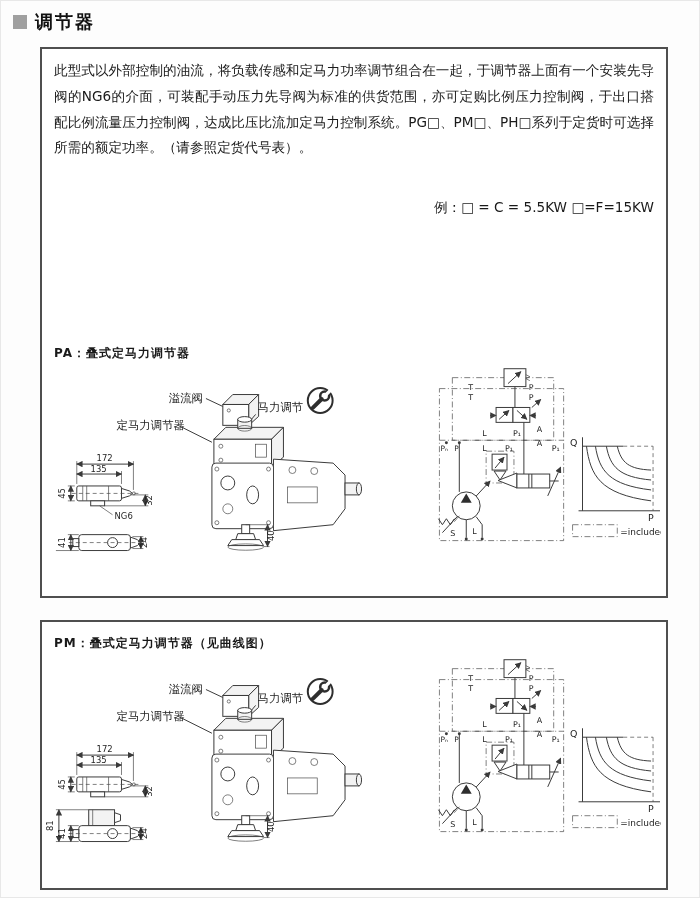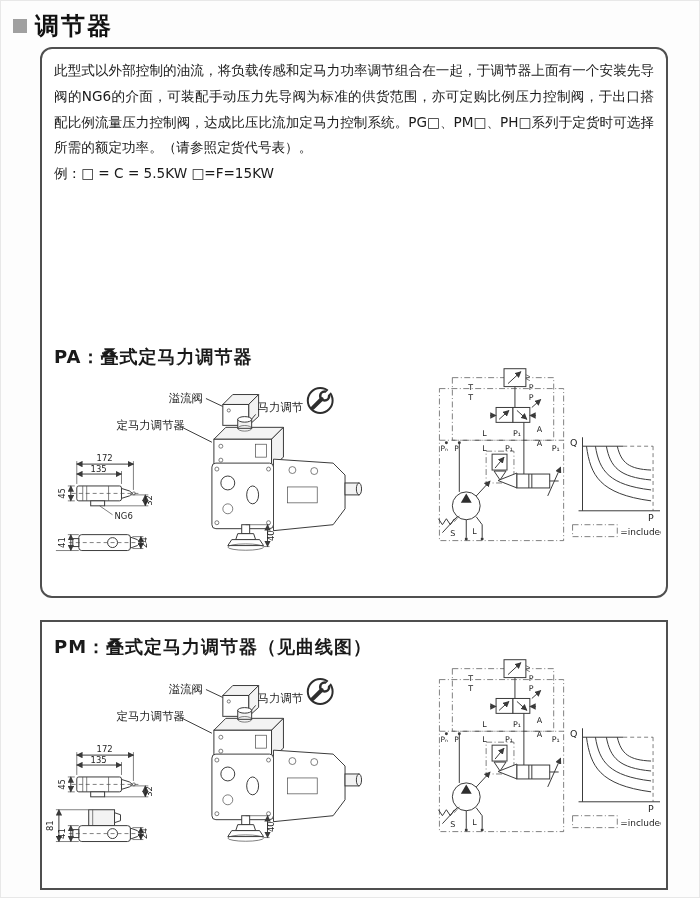--- a/index.html
+++ b/index.html
@@ -3,31 +3,31 @@
 <meta charset="utf-8">
 <style>
   html,body{margin:0;padding:0;}
   body{
     width:700px;height:898px;position:relative;background:#fdfdfd;
     font-family:"DejaVu Sans","Liberation Sans",sans-serif;color:#1a1a1a;
     outline:1px solid #e8e8e8;outline-offset:-1px;overflow:hidden;
   }
   .page-head{position:absolute;top:10px;left:13px;display:flex;align-items:center;}
   .head-square{width:14px;height:14px;background:#a0a0a0;margin-right:8px;}
-  .head-title{font-size:24px;font-weight:bold;letter-spacing:2px;color:#111;}
+  .head-title{font-size:18px;font-weight:bold;letter-spacing:2px;color:#111;}
 
   .panel{position:absolute;left:40px;width:624px;border:2px solid #4f4f4f;background:#fff;}
-  .panel-pa{top:47px;height:547px;border-radius:12px;}
+  .panel-pa{top:47px;height:547px;}
   .panel-pm{top:620px;height:266px;}
 
   .intro{position:absolute;top:9px;left:12px;right:12px;font-size:13.6px;line-height:25.8px;}
   .intro p{margin:0;text-align:justify;}
-  .intro .example{text-align:left;}
-
-  .section-head{position:absolute;left:12px;font-size:18px;font-weight:bold;letter-spacing:1px;}
+  .intro .example{text-align:right;margin-top:34px;}
+
+  .section-head{position:absolute;left:12px;font-size:12px;font-weight:bold;letter-spacing:1px;}
   .panel-pa .section-head{top:296px;}
   .panel-pm .section-head{top:13px;}
 
   .diagram{position:absolute;left:1px;width:618px;height:232px;}
   .panel-pa .diagram{top:314px;}
   .panel-pm .diagram{top:32px;}
 
   .variant-pa .pm-only{display:none;}
   .variant-pm .pa-only{display:none;}
 

